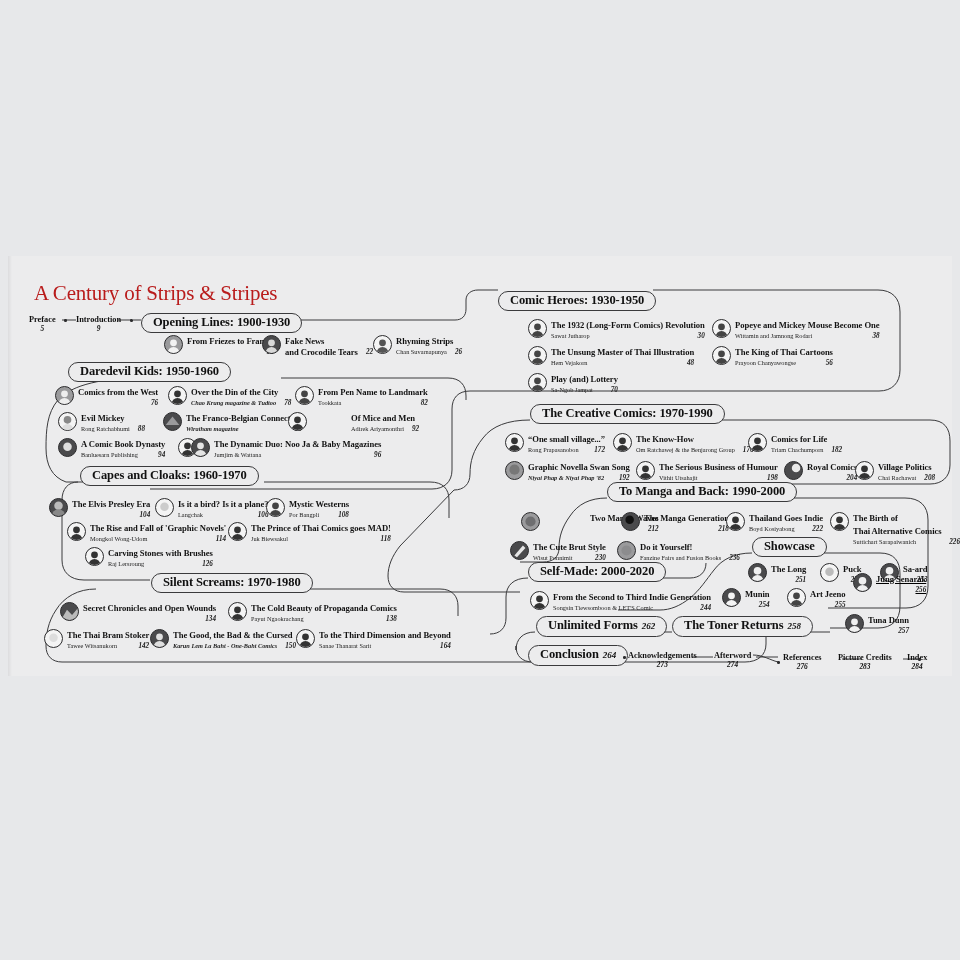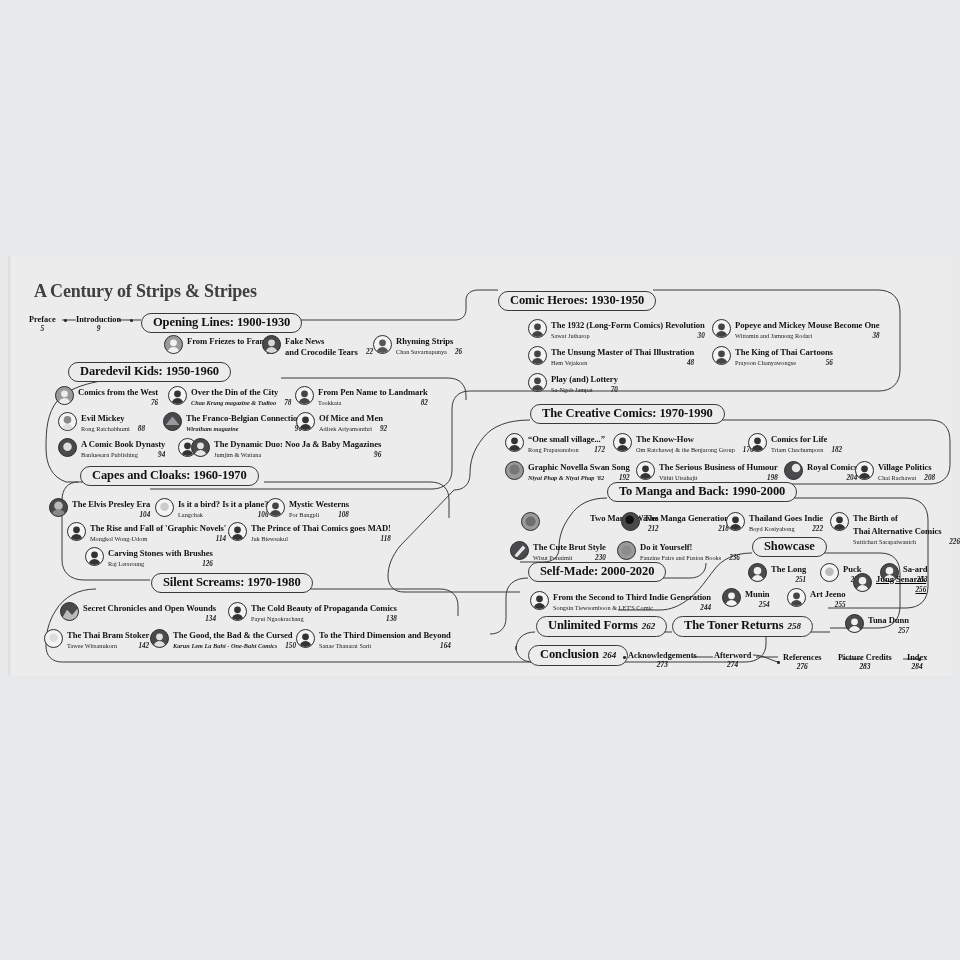--- a/index.html
+++ b/index.html
@@ -19,24 +19,24 @@
     content:"";position:absolute;left:0;top:0;width:4px;height:100%;
     background:linear-gradient(90deg,#dcdcde,#ececed);
   }
   #canvas{position:absolute;left:0;top:0;width:960px;height:960px;}
   svg.wires{position:absolute;left:0;top:0;width:960px;height:960px;pointer-events:none;}
   svg.wires path, svg.wires line{fill:none;stroke:#3a3a3c;stroke-width:1;}
 
   .ttl{
     position:absolute;
     font-family:"Liberation Serif", serif;
-    font-weight:bold;
-    font-size:18px;
+    font-weight:normal;
+    font-size:21px;
     letter-spacing:-0.2px;
-    color:#404040;
+    color:#b91c1c;
     white-space:nowrap;
   }
 
   
   .pill{
     position:absolute;
     border:1px solid #3a3a3c;
     border-radius:40px;
     background:#ececed;
     padding:2px 11px 3px 11px;
@@ -356,21 +356,21 @@
         </svg>
       </span>
     <span class="etxt">
       <span class="enm">The Franco-Belgian Connection</span>
       <span class="esub ital">
           <span class="au">Wiratham magazine</span>
           <span class="pn">90</span>
         </span>
     </span>
   </div>
-  <div class="entry" style="left:296px;top:411px;">
+  <div class="entry" style="left:288px;top:411px;gap:40px;">
     <span class="av">
         <svg viewBox="0 0 20 20">
           <circle cx="10" cy="8" r="4" fill="#333"></circle>
           <path d="M3 20a7 7 0 0114 0z" fill="#333"></path>
         </svg>
       </span>
     <span class="etxt">
       <span class="enm">Of Mice and Men</span>
       <span class="esub">
           <span class="au">Adirek Ariyamonthri</span>

